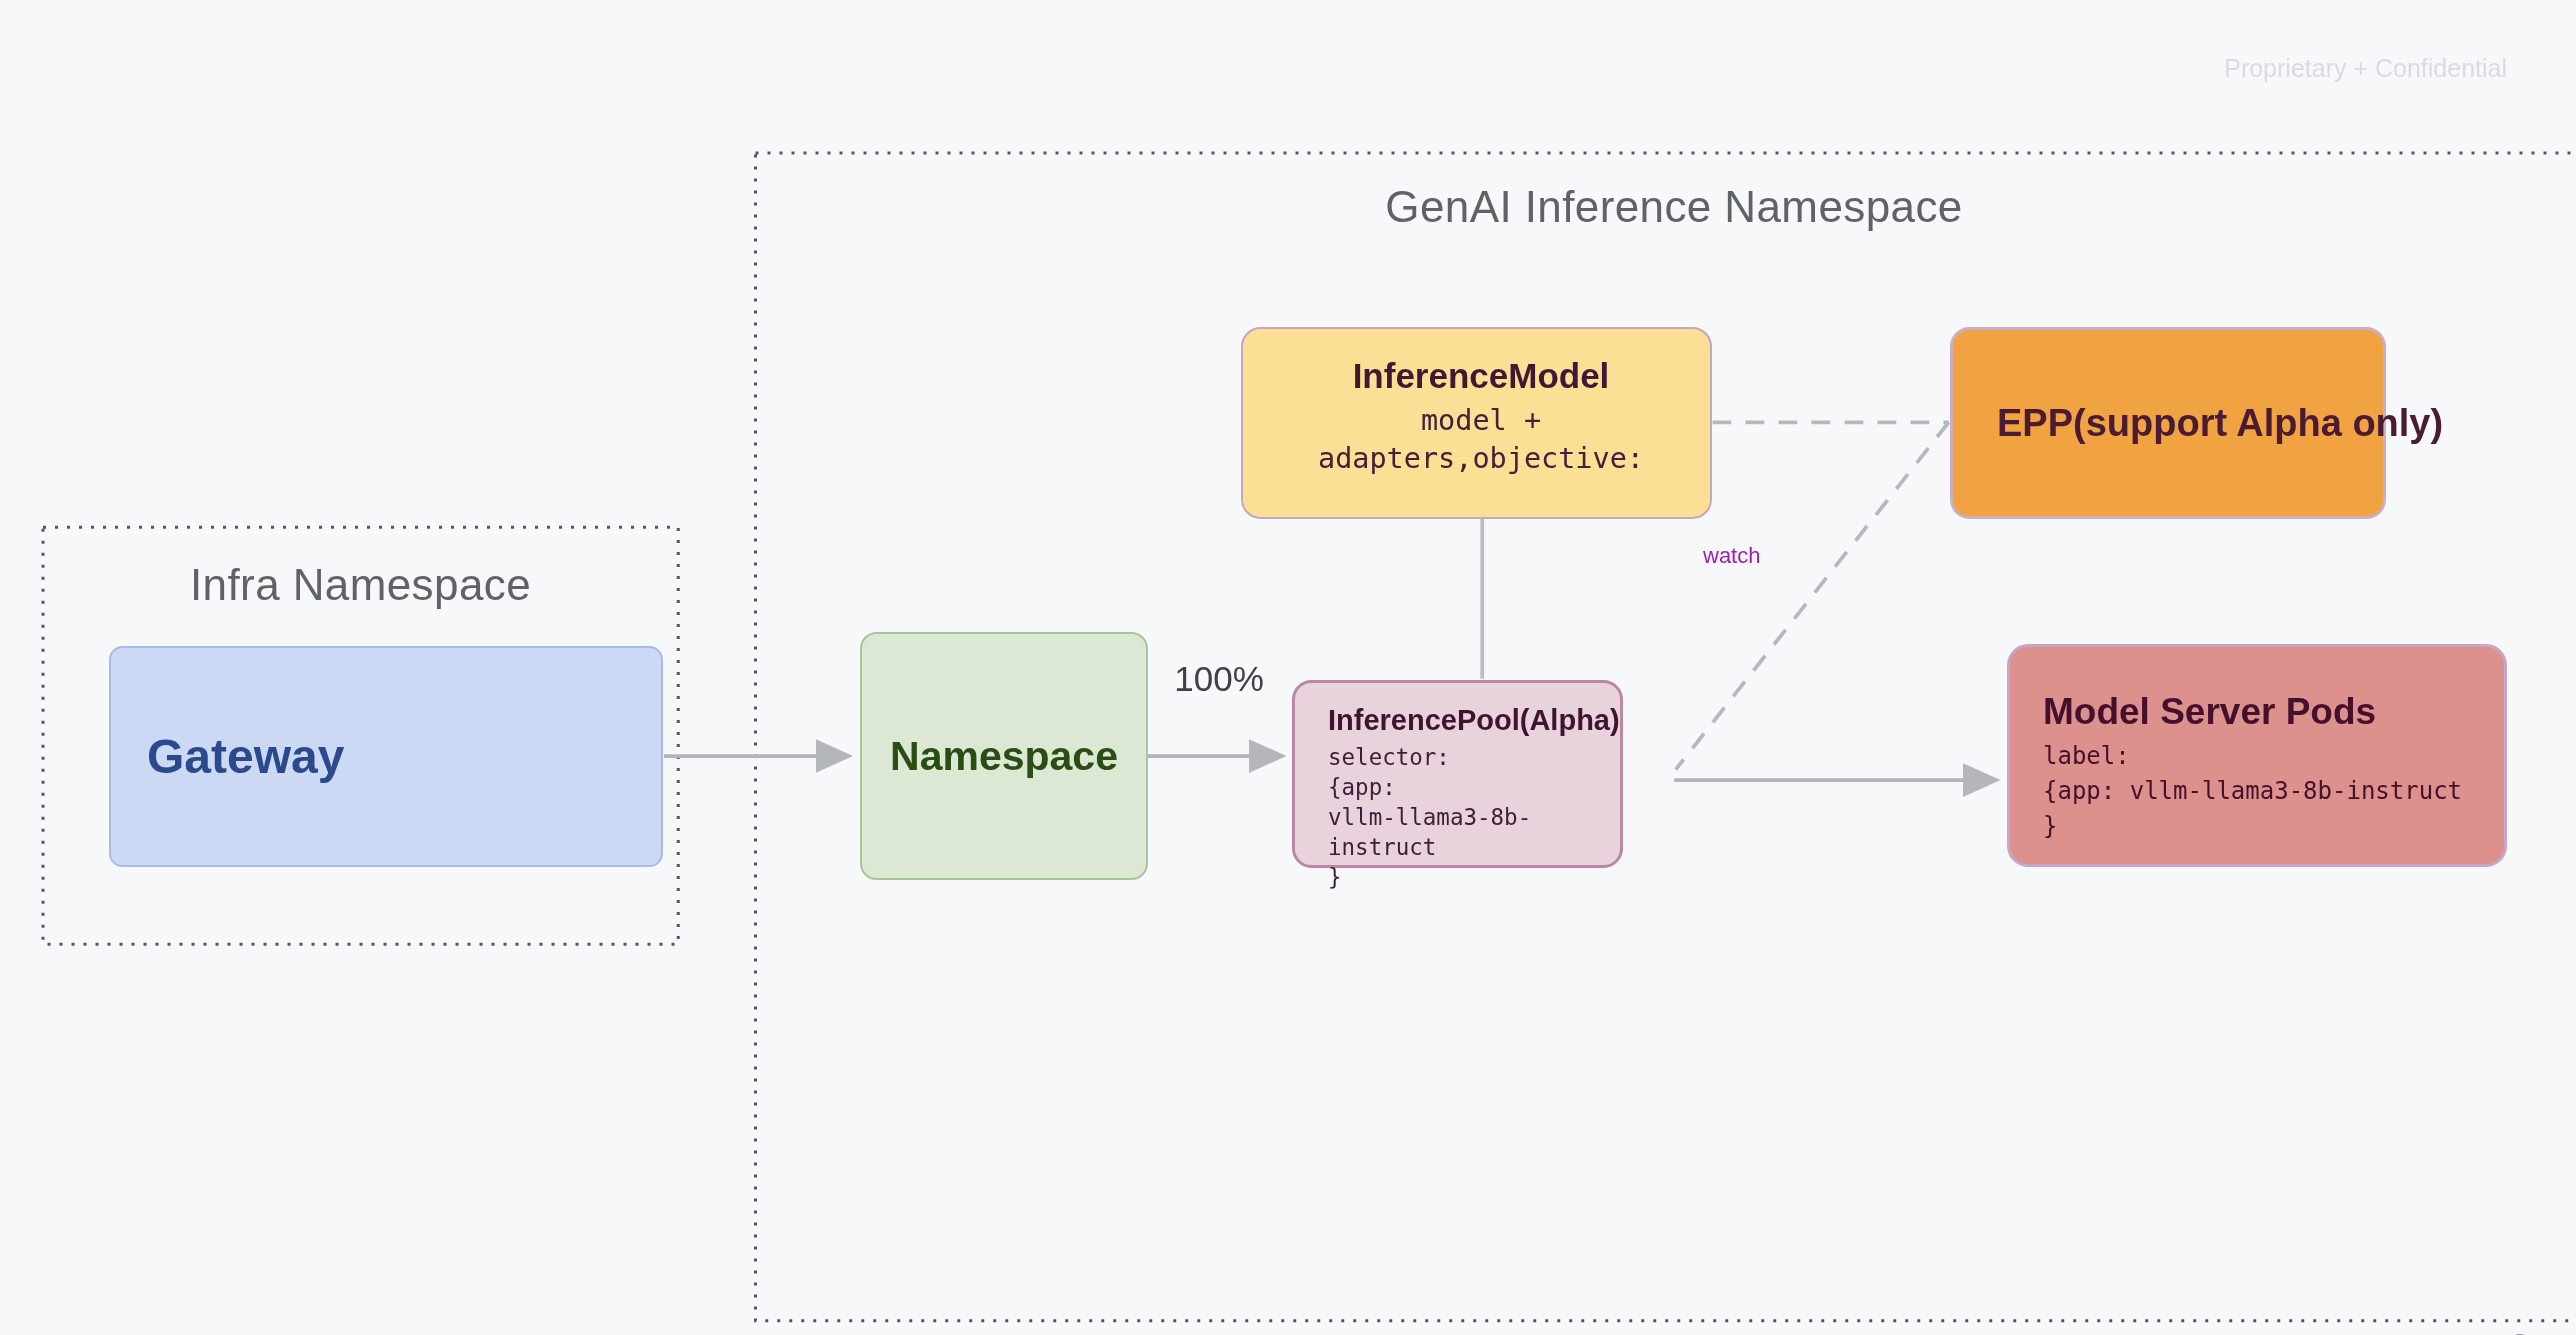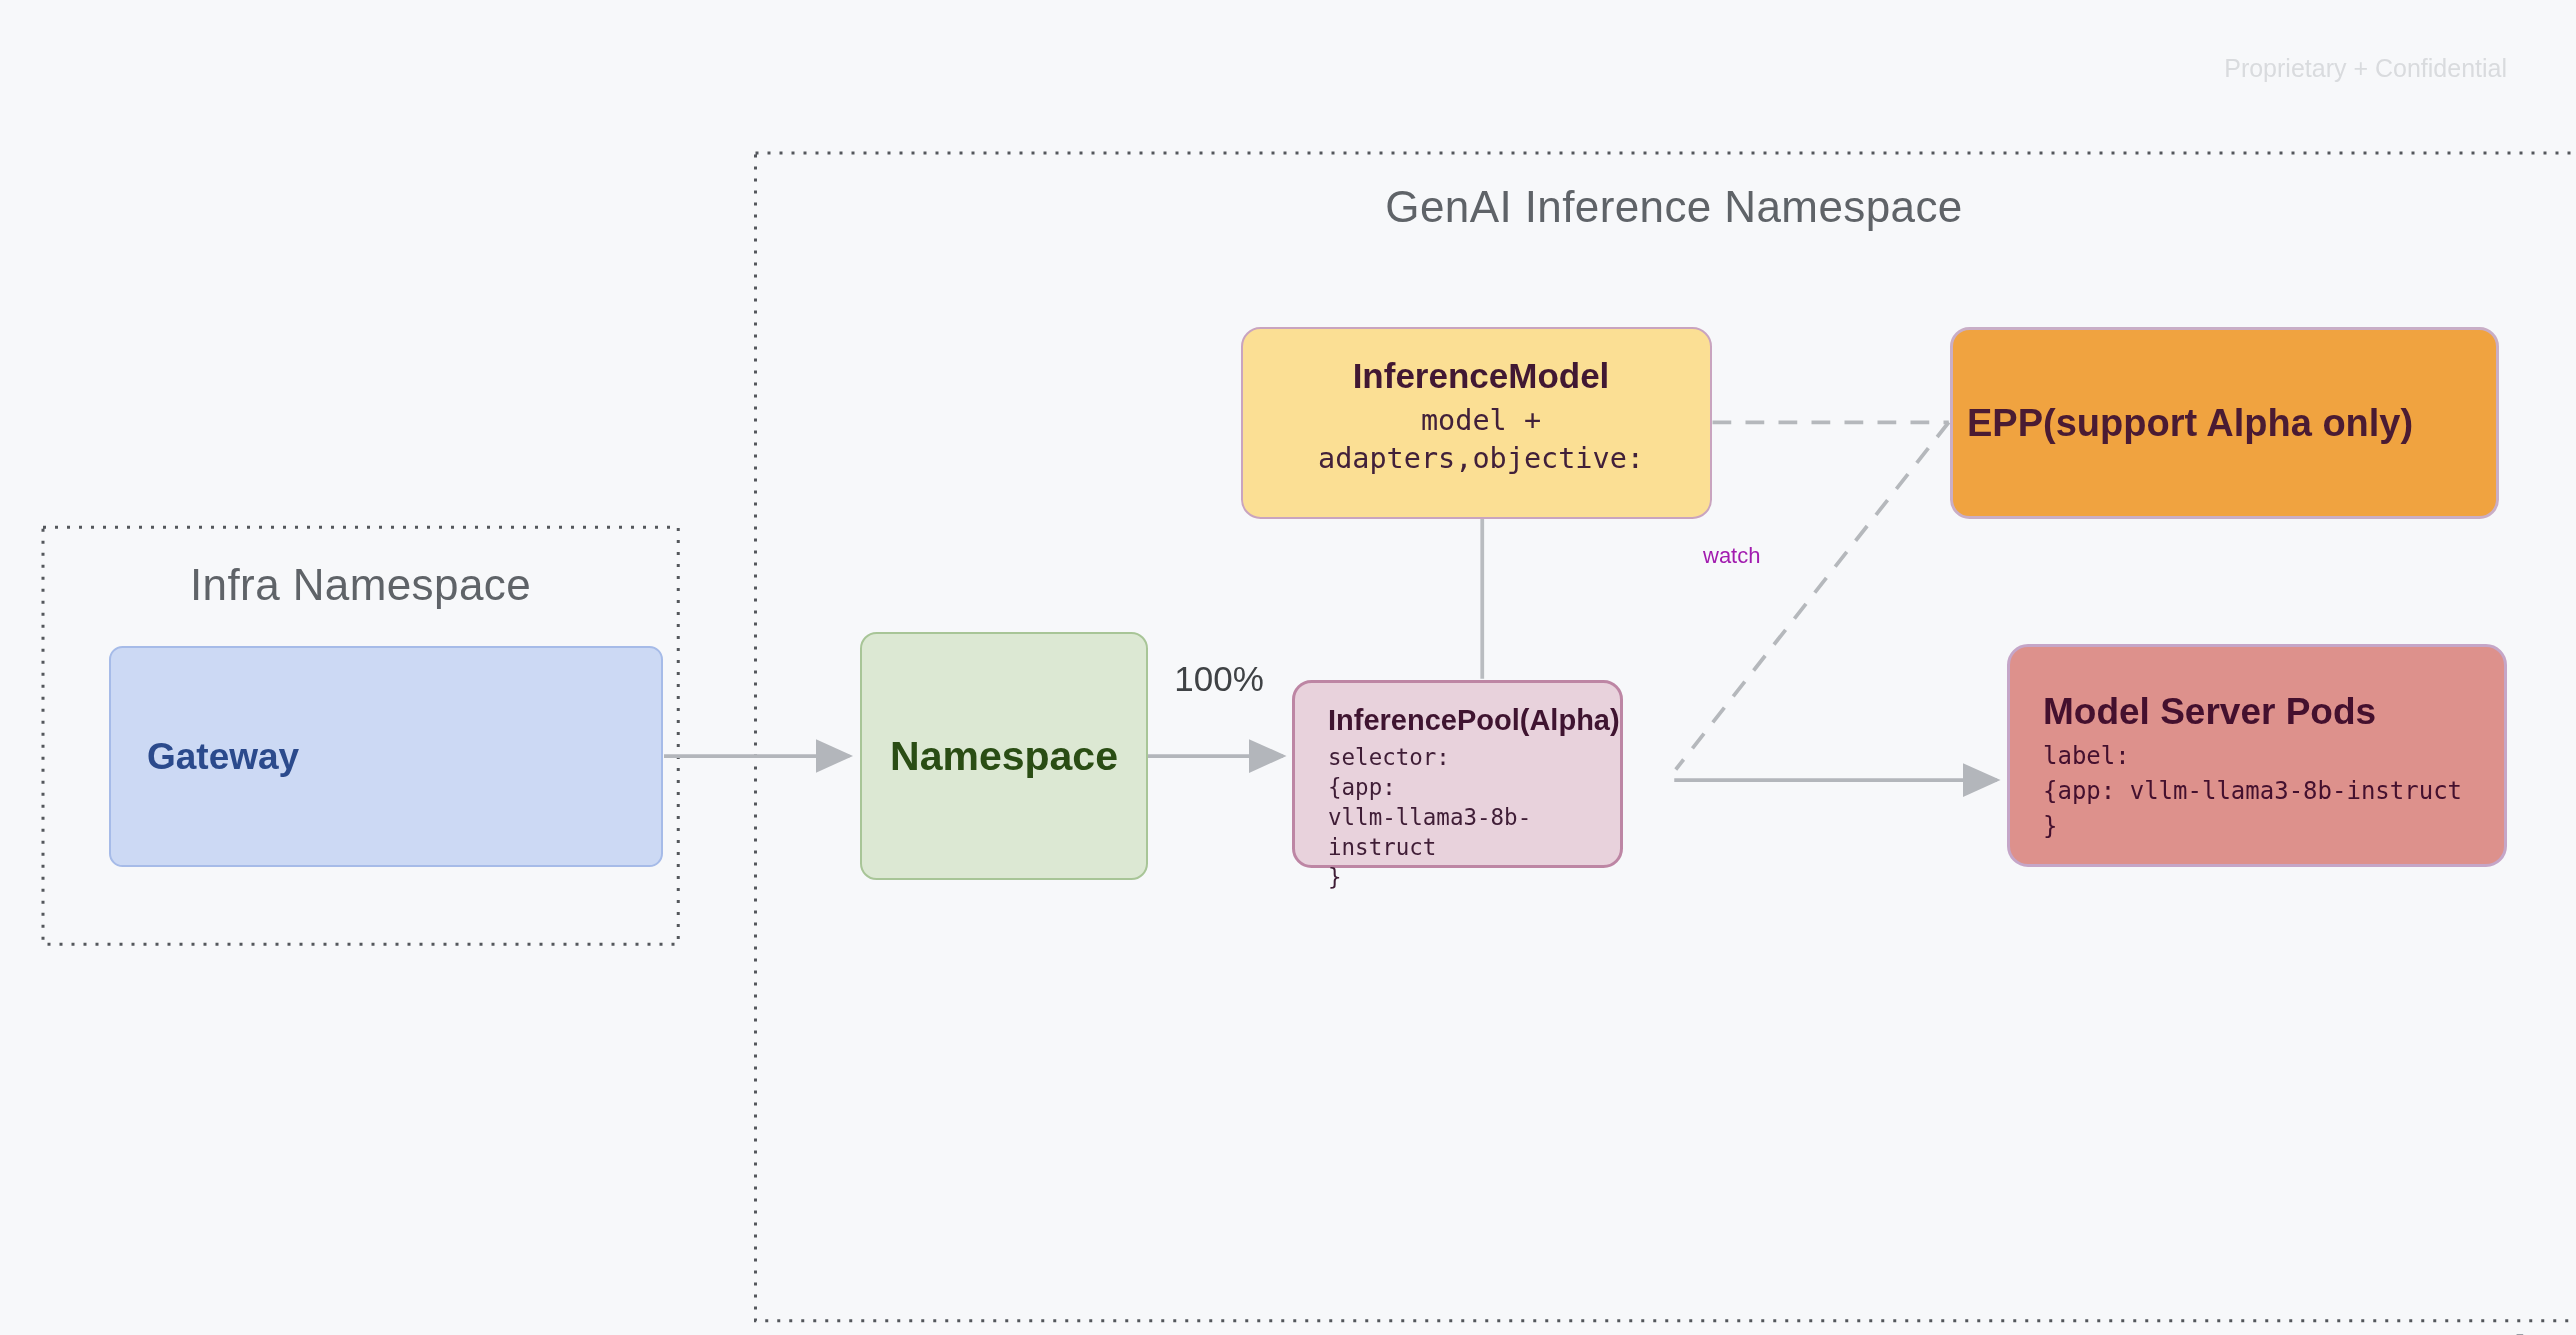--- a/index.html
+++ b/index.html
@@ -17,42 +17,42 @@
   .node-body{
     font-family:"DejaVu Sans Mono","Liberation Mono",monospace;
     white-space:pre-line;
   }
   
   #gateway{
     left:109px;top:646px;width:554px;height:221px;
     background:#ccd9f4;border:2.3px solid #a6bbe8;border-radius:13.5px;
     display:flex;align-items:center;padding-left:36px;
   }
-  #gateway .node-title{color:#2b4a8c;font-size:37px;}
+  #gateway .node-title{color:#2b4a8c;font-size:48px;}
   
   #httproute{
     left:860px;top:632px;width:288px;height:248px;
     background:#dce8d3;border:2.3px solid #a8c597;border-radius:16.5px;
     display:flex;align-items:center;justify-content:center;
   }
   #httproute .node-title{color:#2a4d14;font-size:41px;}
   
   #inference-model{
     left:1241px;top:327px;width:471px;height:192px;
     background:#fbdf94;border:2.3px solid #c9a4bf;border-radius:19.5px;
     padding:27px 22.5px 0 31.5px;
     text-align:center;
   }
   #inference-model .node-title{color:#411833;font-size:35px;}
   #inference-model .node-body{color:#41203a;font-size:28.5px;line-height:38px;margin-top:6px;}
   
   #epp{
-    left:1950px;top:327px;width:549px;height:192px;
+    left:1950px;top:327px;width:436px;height:192px;
     background:#f0a340;border:3px solid #c9aec6;border-radius:19.5px;
-    display:flex;align-items:center;padding-left:14px;
+    display:flex;align-items:center;padding-left:44px;
   }
   #epp .node-title{color:#4a1b33;font-size:38px;}
   
   #inference-pool{
     left:1292px;top:680px;width:331px;height:188px;
     background:#e8d2dc;border:3px solid #bd86a4;border-radius:19.5px;
     padding:21px 15px 0 33px;
   }
   #inference-pool .node-title{color:#3f1430;font-size:29px;}
   #inference-pool .node-body{color:#3f1d36;font-size:22.5px;line-height:30px;margin-top:4.5px;}

